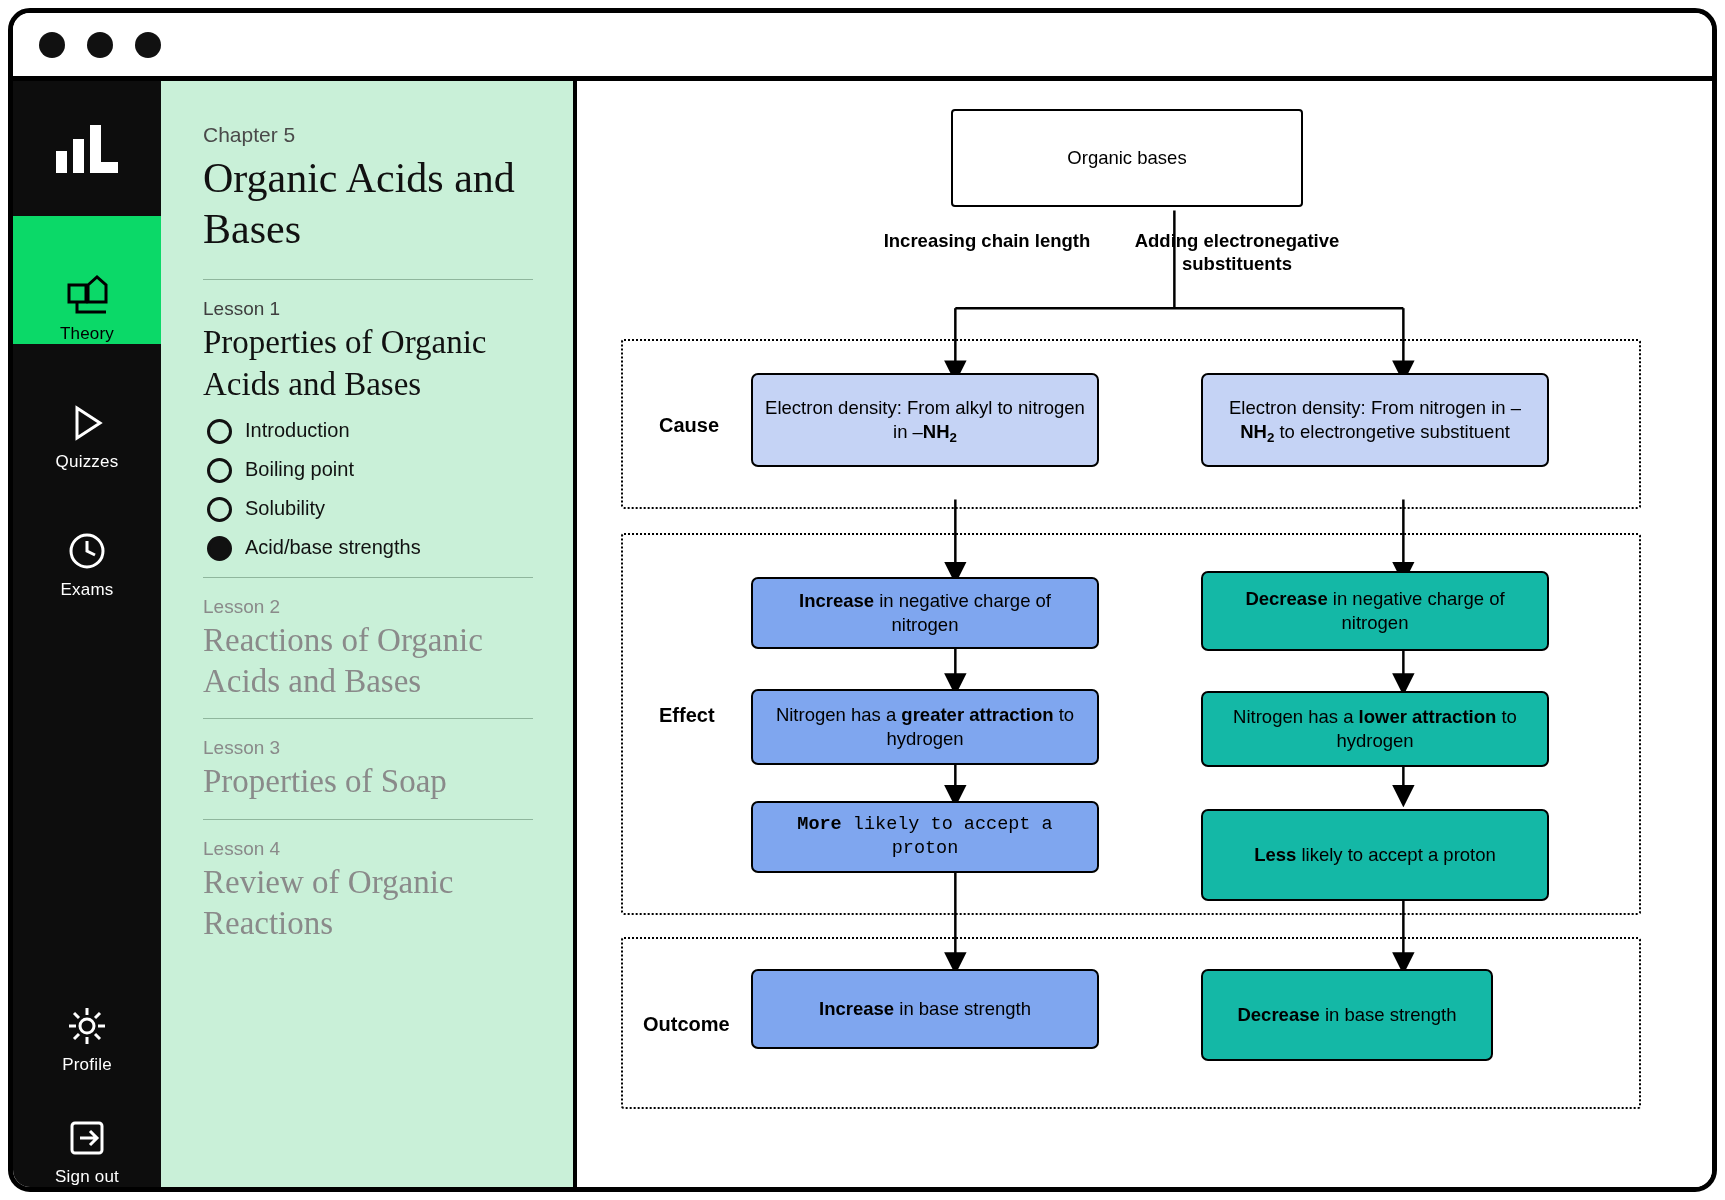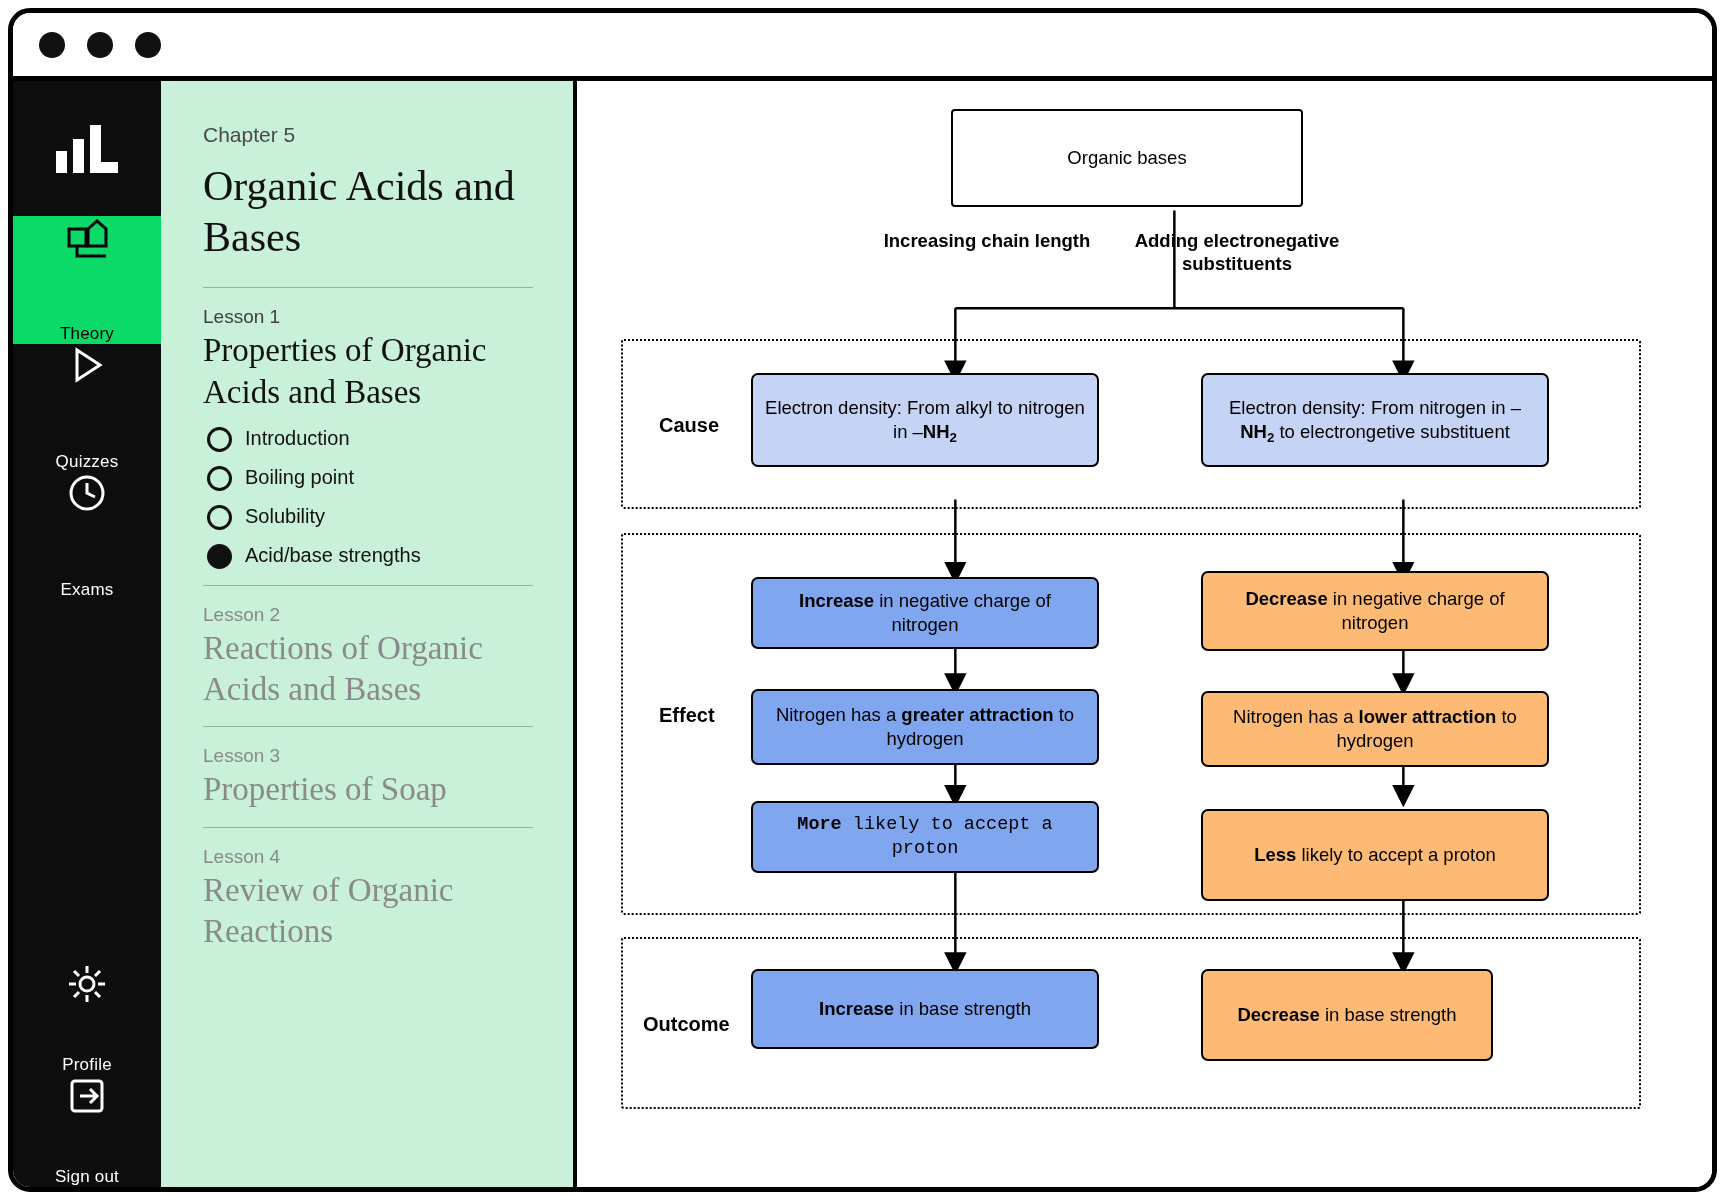--- a/index.html
+++ b/index.html
@@ -45,41 +45,41 @@
     flex-direction: column;
     align-items: stretch;
   }
   .rail-logo {
     height: 135px;
     display: flex; align-items: center; justify-content: center;
   }
   .rail-item {
     height: 128px;
     display: flex; flex-direction: column;
-    align-items: center; justify-content: space-between;
+    align-items: center; justify-content: flex-end;
     gap: 8px;
     font-size: 17px;
     color: #fff;
     cursor: pointer;
   }
   .rail-item.active { background: #0bd968; color: #000; }
   .rail-spacer { flex: 1 1 auto; }
   .rail-item.bottom { height: 112px; }
   .rail-label { font-size: 17px; letter-spacing: .2px; }
 
   
   .sidebar {
     width: 412px;
     flex: 0 0 412px;
     background: #c9f0d8;
     padding: 42px 40px 30px 42px;
     overflow: hidden;
   }
   .chapter-kicker {
-    font-size: 21px; color: #4a4a4a; margin-bottom: 14px;
+    font-size: 21px; color: #4a4a4a; margin-bottom: 6px;
     font-family: "Liberation Sans", sans-serif;
   }
   .chapter-title {
     font-family: "Liberation Serif", serif;
     font-size: 42px;
     line-height: 1.22;
     color: #111;
     margin-bottom: 24px;
   }
   .divider { height: 1px; background: #8fb69d; margin: 16px 0 18px 0; }
@@ -121,21 +121,21 @@
     display: flex; align-items: center; justify-content: center;
     text-align: center;
     font-size: 18.5px;
     line-height: 1.28;
     color: #000;
     padding: 6px 12px;
   }
   .node.root { background: #fff; border-radius: 4px; }
   .node.lav { background: #c5d3f5; }
   .node.blue { background: #7fa6ef; }
-  .node.green { background: #fdba74; justify-content: center; }
+  .node.green { background: #14b8a6; justify-content: center; }
 
   .edge-label {
     position: absolute;
     font-size: 18.5px; font-weight: bold; color: #000;
     text-align: center; line-height: 1.25;
   }
   .band {
     position: absolute;
     border: 2.5px dotted #000;
     border-radius: 3px;

